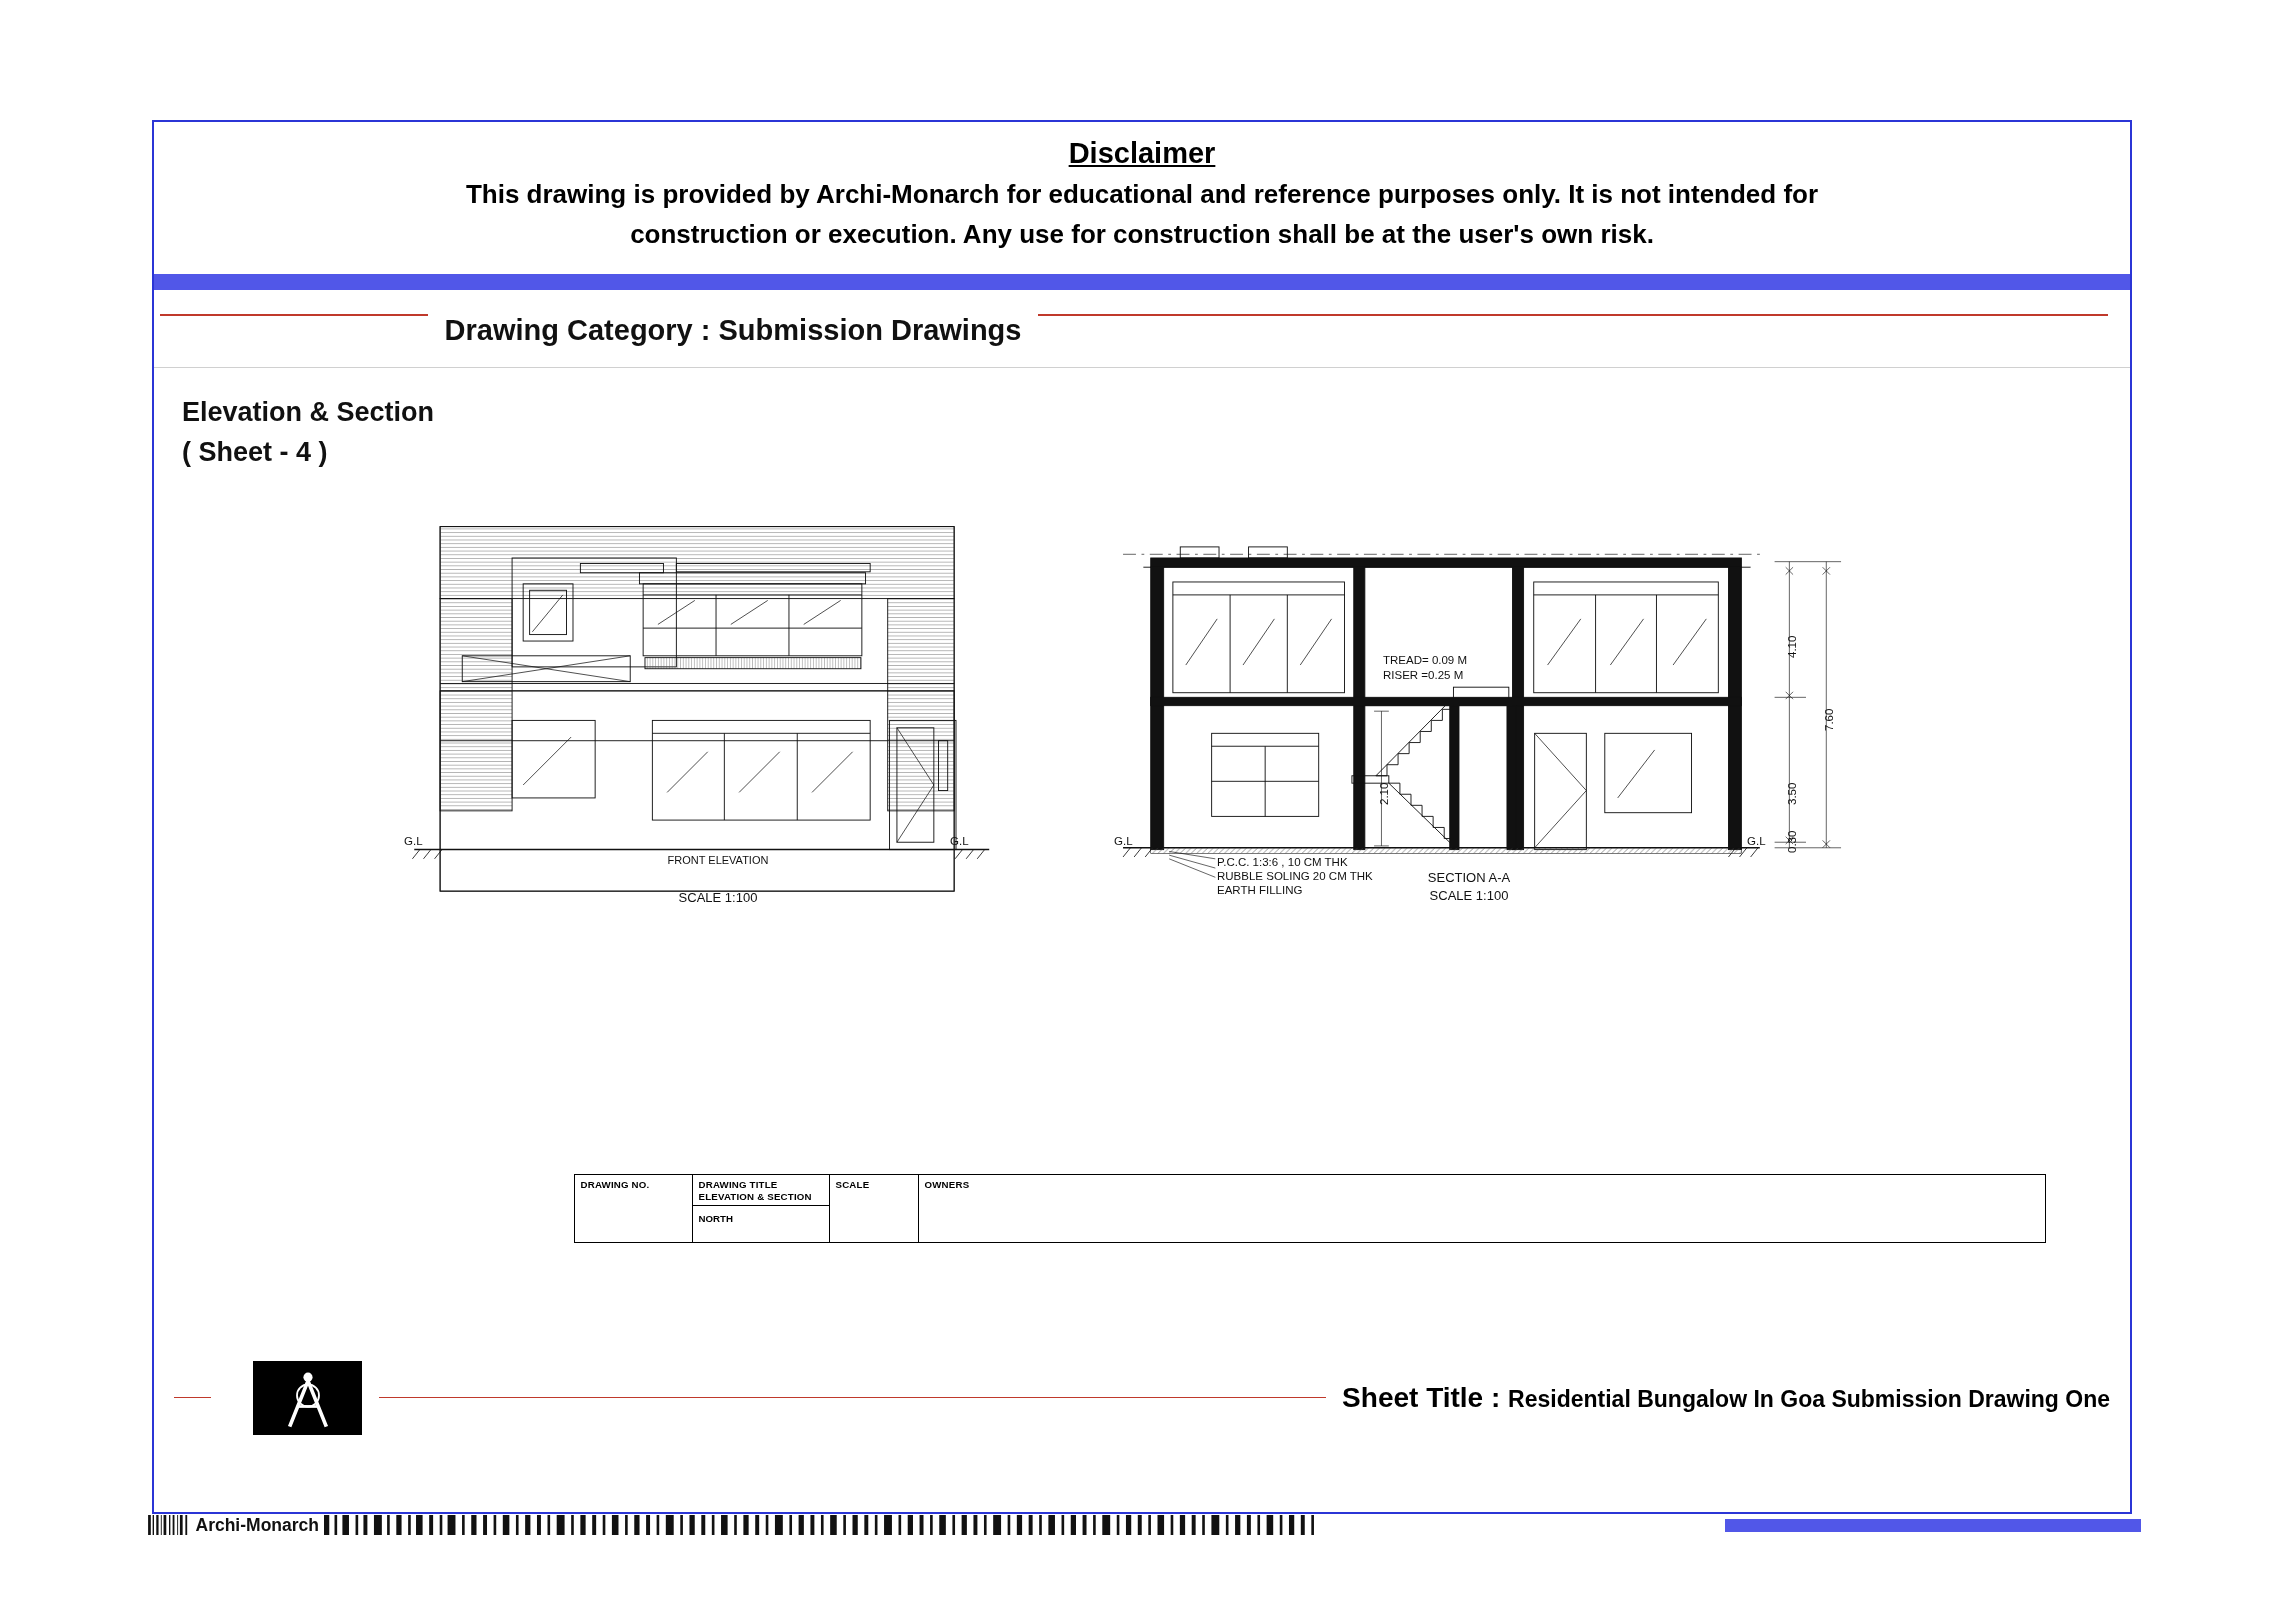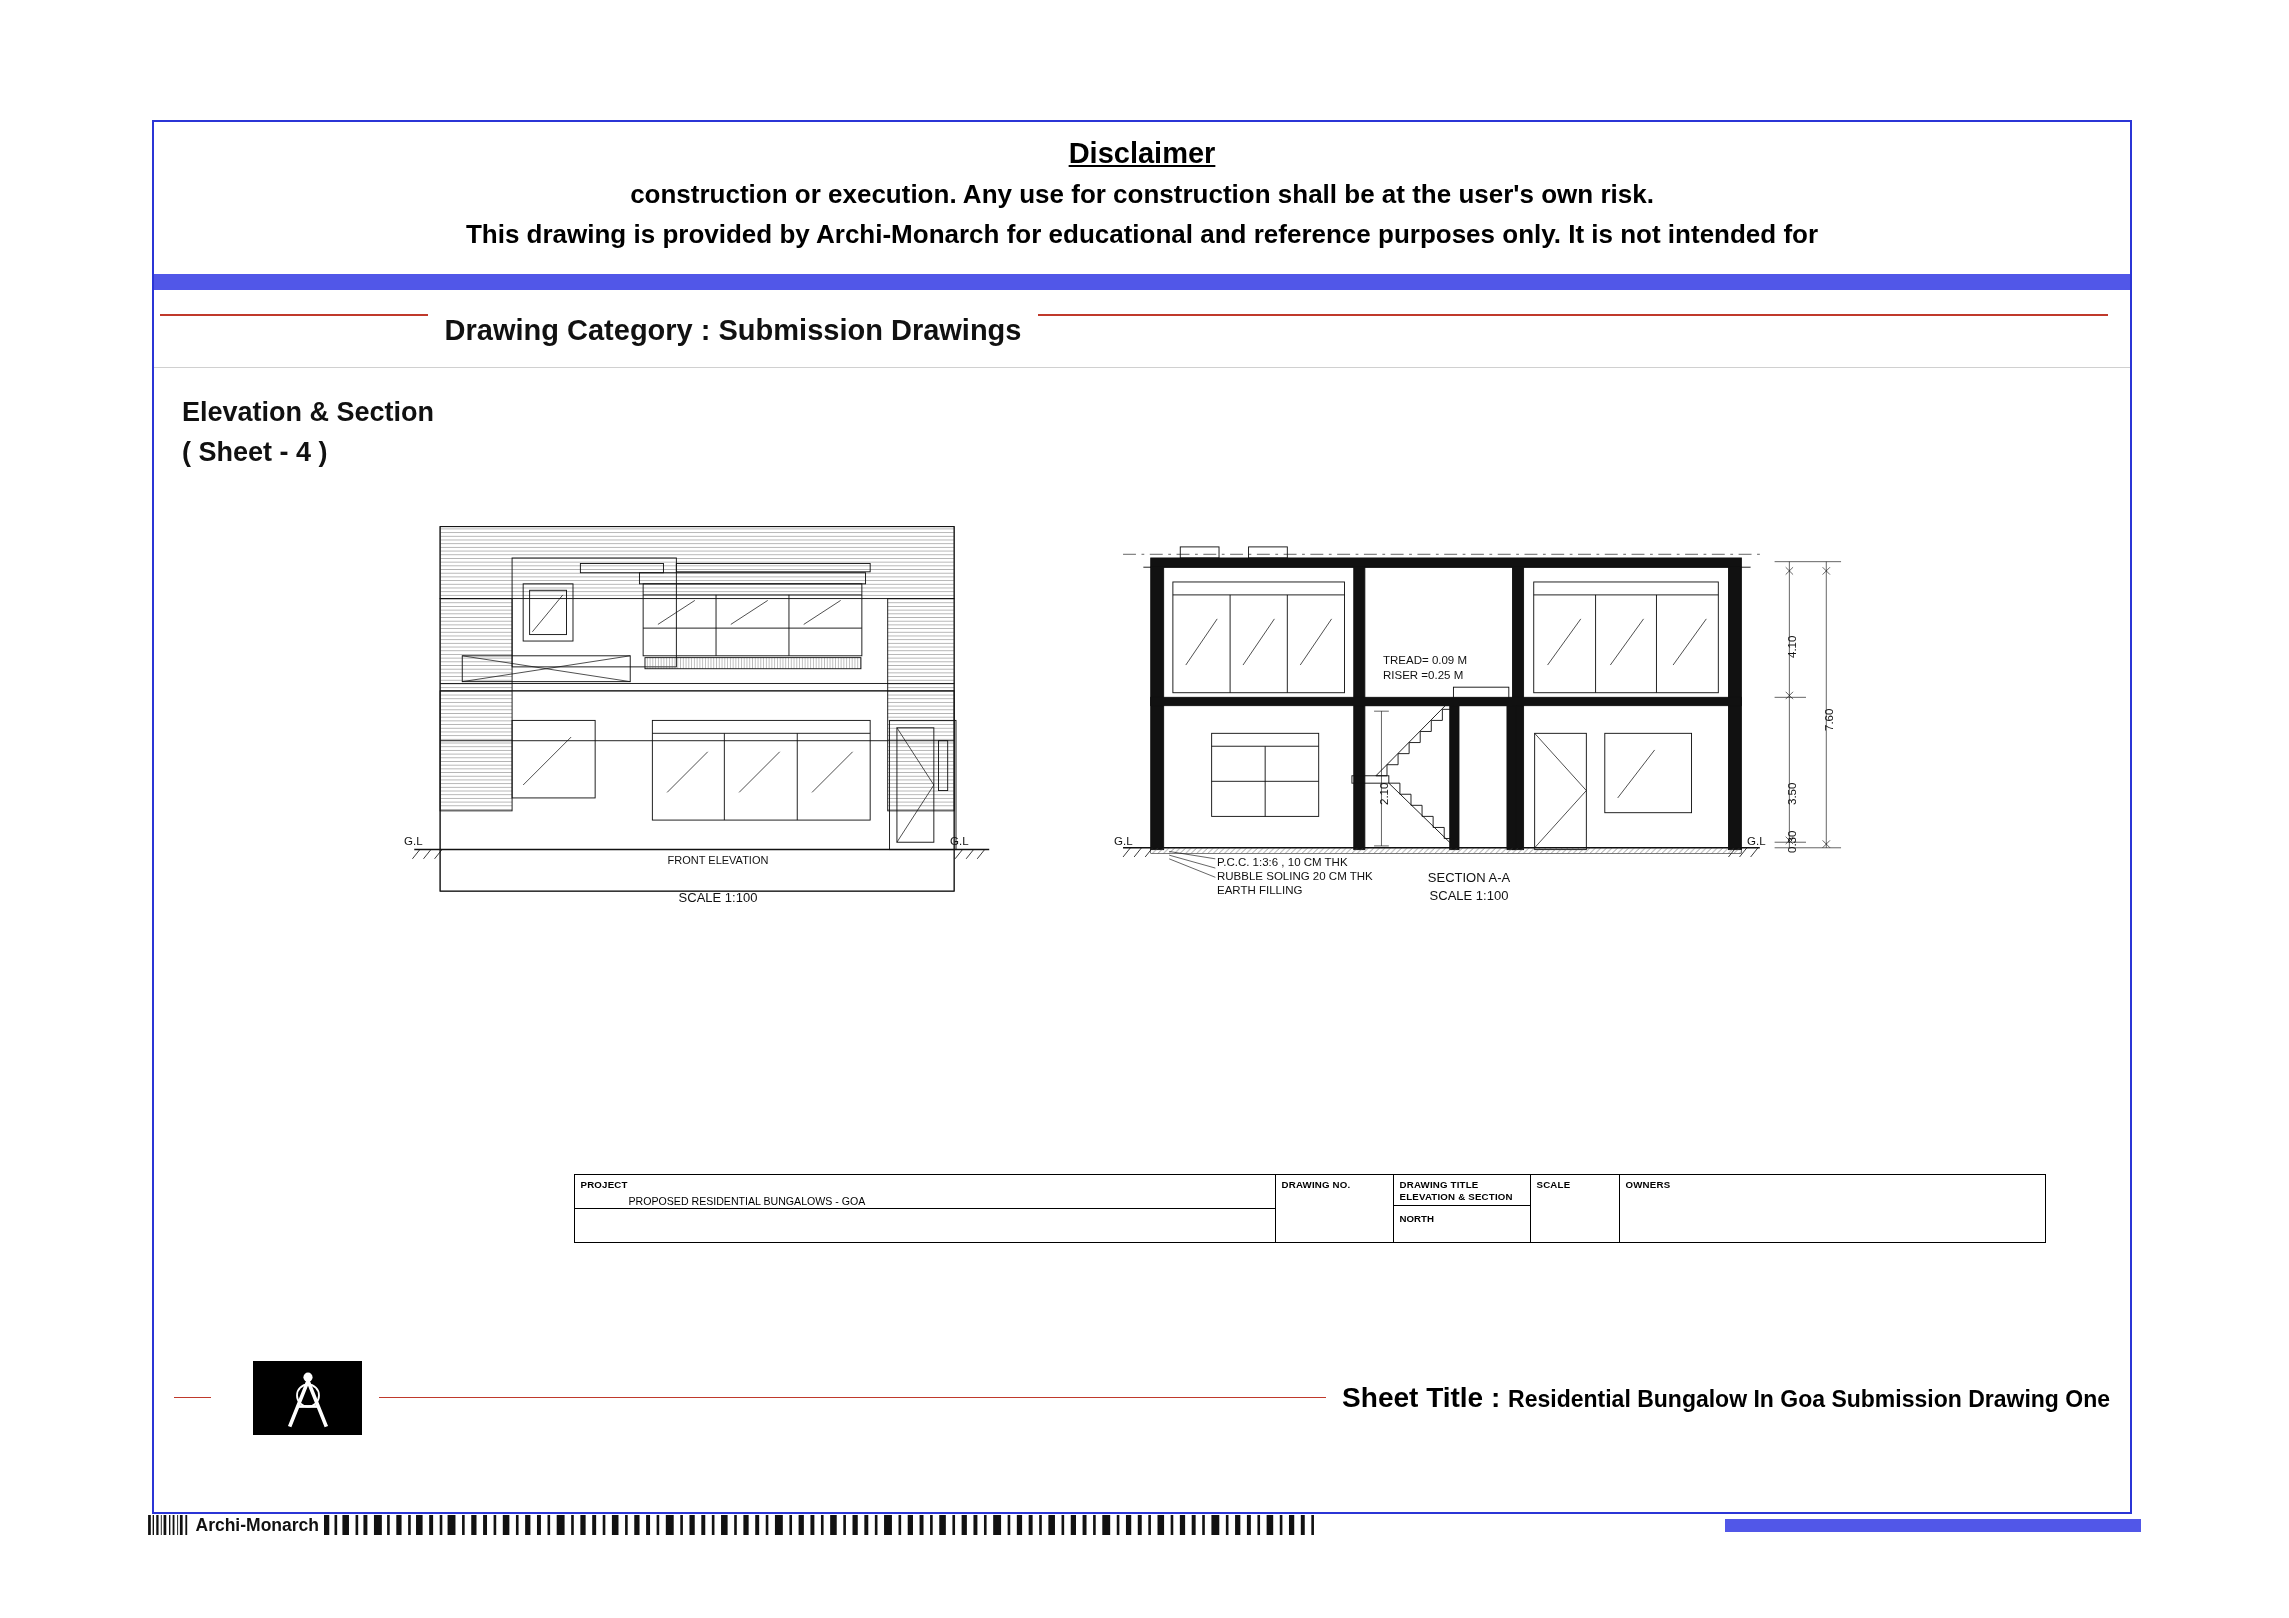--- a/index.html
+++ b/index.html
@@ -55,22 +55,22 @@
   .brandname{font-size:17.5px;font-weight:bold;color:#111;margin:0 5.5px;white-space:nowrap;}
   .bluefoot{height:13px;background:#5157e8;flex:1 1 auto;margin-left:7.4px;}
 </style>
 </head>
 <body>
 
 <div class="sheet">
 
   <div class="disclaimer">
     <div class="dtitle">Disclaimer</div>
+    <div class="dtext">This drawing is provided by Archi-Monarch for educational and reference purposes only. It is not intended for</div>
     <div class="dtext">construction or execution. Any use for construction shall be at the user's own risk.</div>
-    <div class="dtext">This drawing is provided by Archi-Monarch for educational and reference purposes only. It is not intended for</div>
   </div>
 
   <div class="blue-bar"></div>
 
   <div class="catrow">
     <div class="catline left"></div>
     <div class="cattext">Drawing Category : Submission Drawings</div>
     <div class="catline right"></div>
   </div>
   <div class="thin-rule"></div>
@@ -266,25 +266,20 @@
     <div class="lbl" style="left:1063px;top:411px;">EARTH FILLING</div>
 
     <div class="vlbl" style="left:1224px;top:332px;">2.10</div>
     <div class="vlbl" style="left:1632px;top:185px;">4.10</div>
     <div class="vlbl" style="left:1669px;top:258px;">7.60</div>
     <div class="vlbl" style="left:1632px;top:332px;">3.50</div>
     <div class="vlbl" style="left:1632px;top:380px;">0.30</div>
   </div>
 
   <div class="titleblock">
-    <div class="tb-cell" style="width:701px;">
-      <div class="tb-cap">PROJECT</div>
-      <div class="tb-val">PROPOSED RESIDENTIAL BUNGALOWS - GOA</div>
-      <div class="tb-div"></div>
-    </div>
     <div class="tb-cell" style="width:118px;">
       <div class="tb-cap">DRAWING NO.</div>
     </div>
     <div class="tb-cell" style="width:137px;">
       <div class="tb-cap">DRAWING TITLE</div>
       <div class="tb-cap" style="margin-top:1.8px;">ELEVATION &amp; SECTION</div>
       <div class="tb-div" style="top:30px;"></div>
       <div class="tb-sub" style="margin-top:11px;">NORTH</div>
     </div>
     <div class="tb-cell" style="width:89px;">

